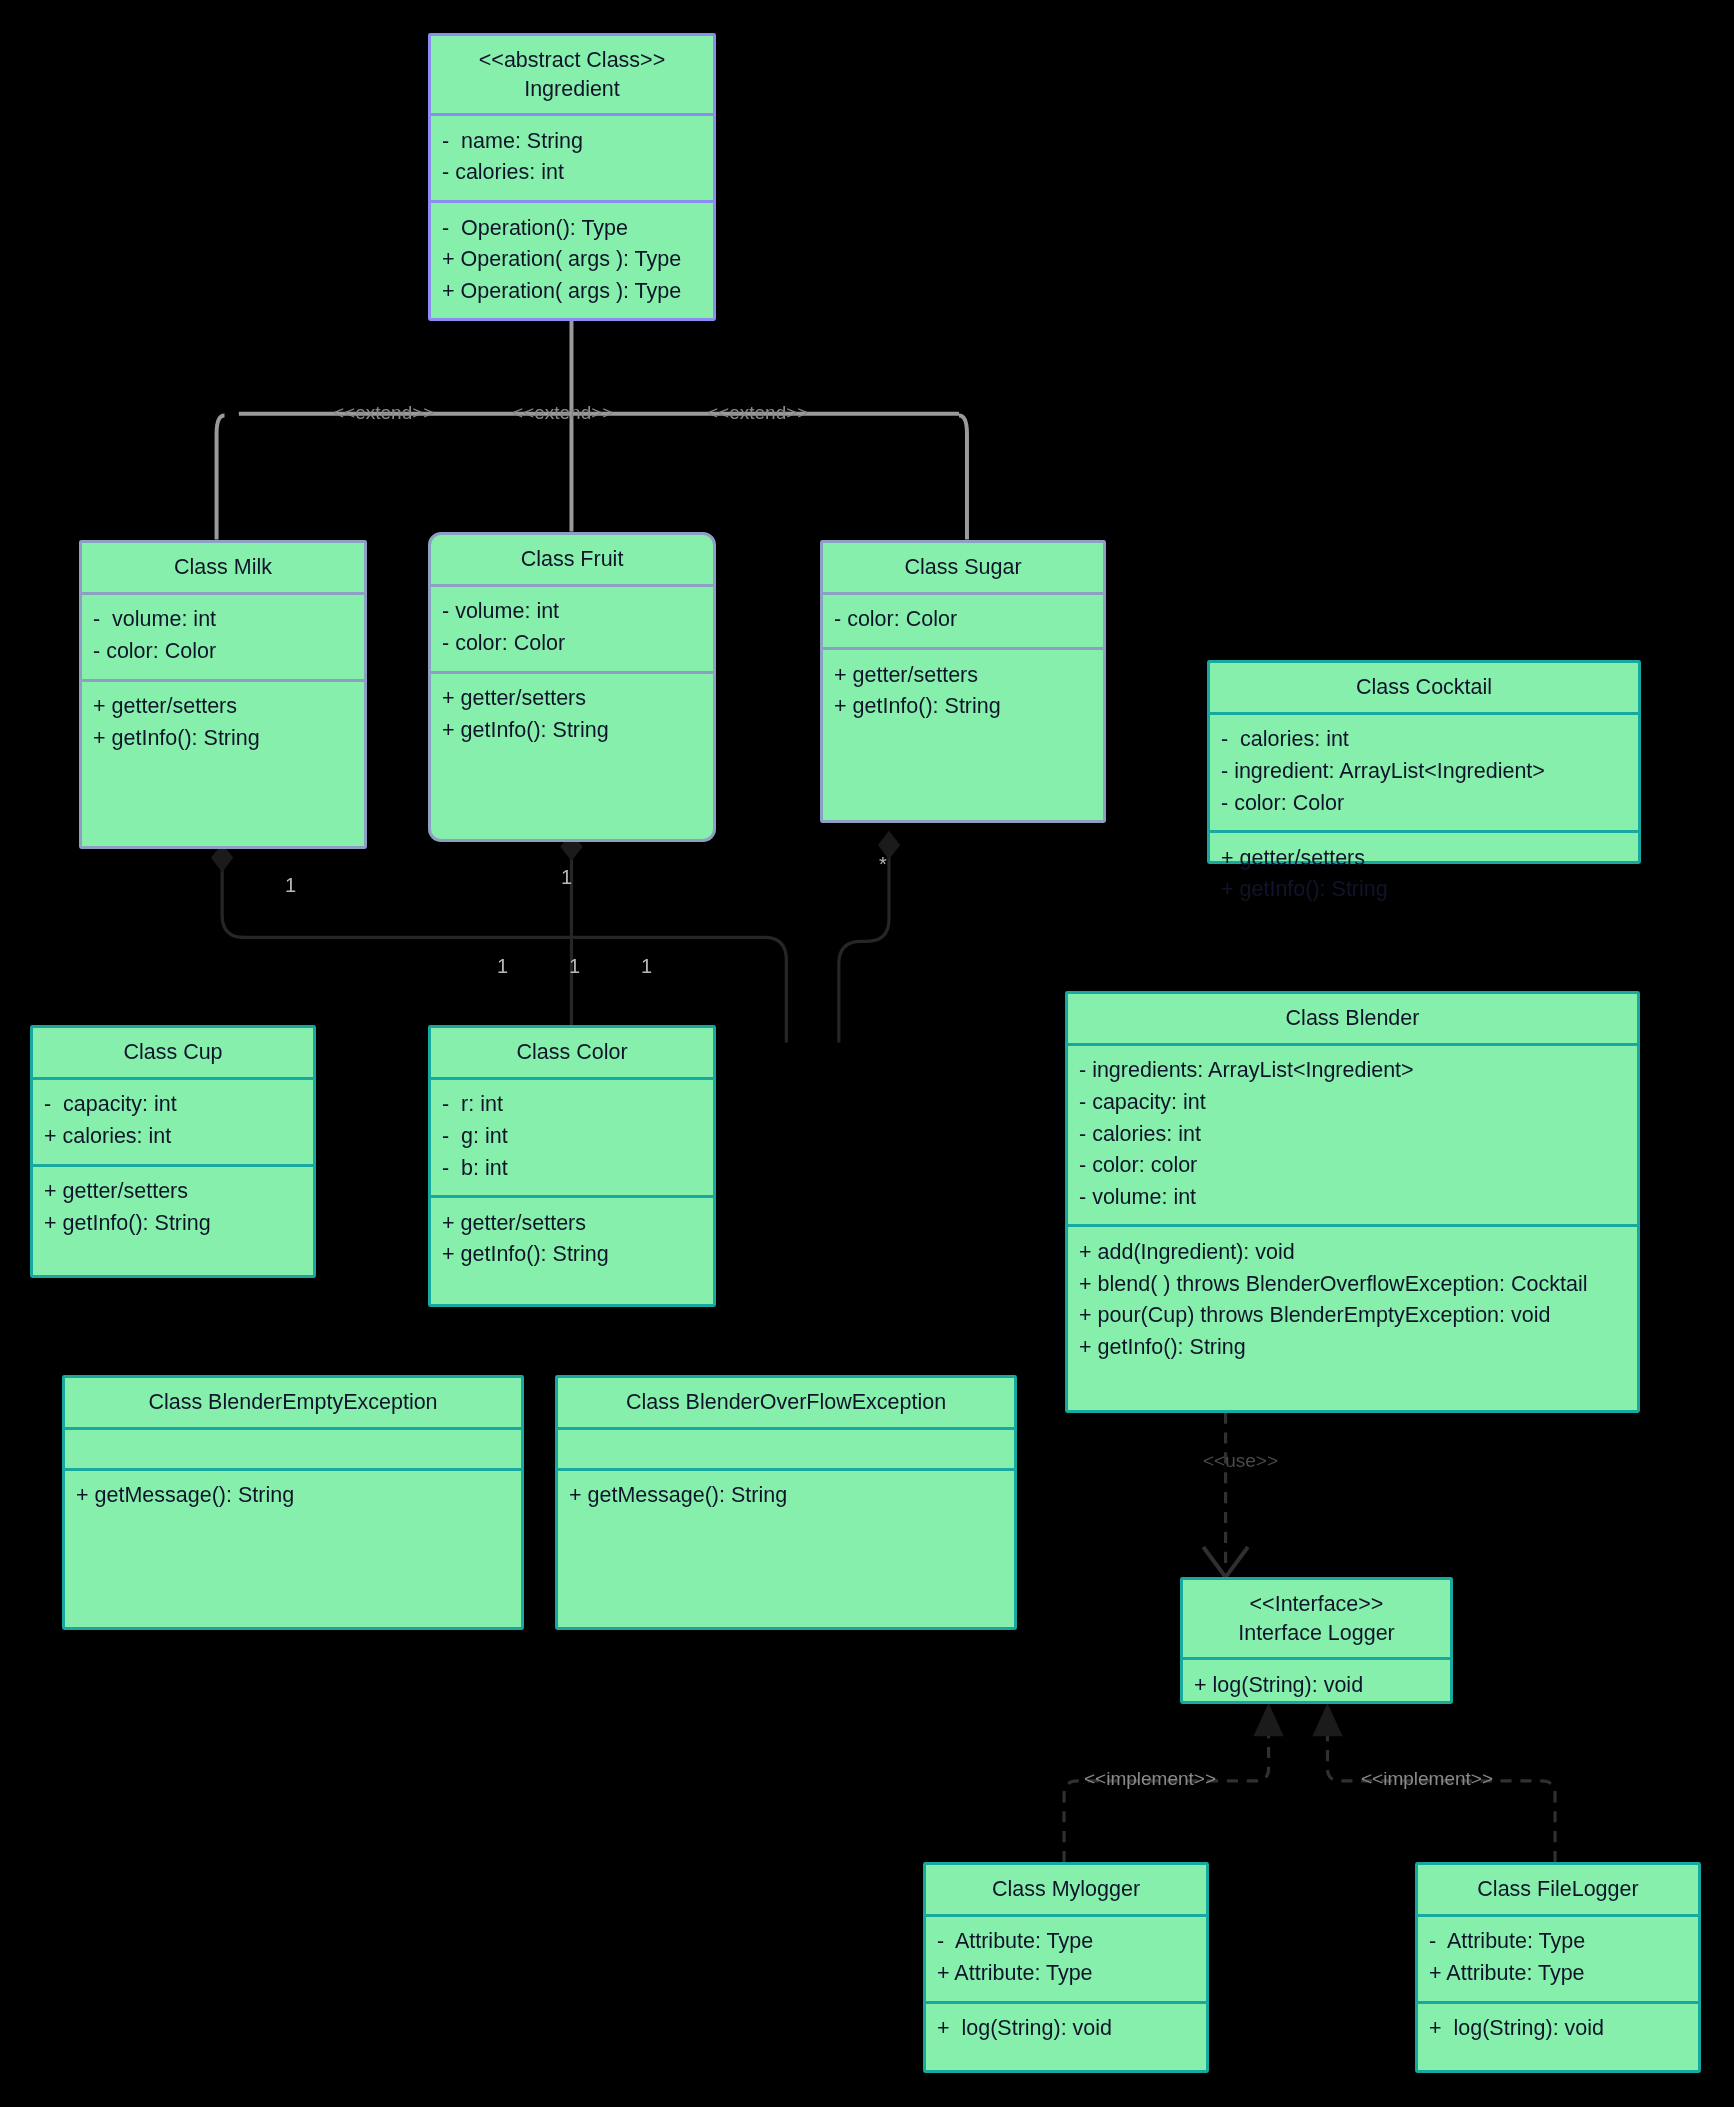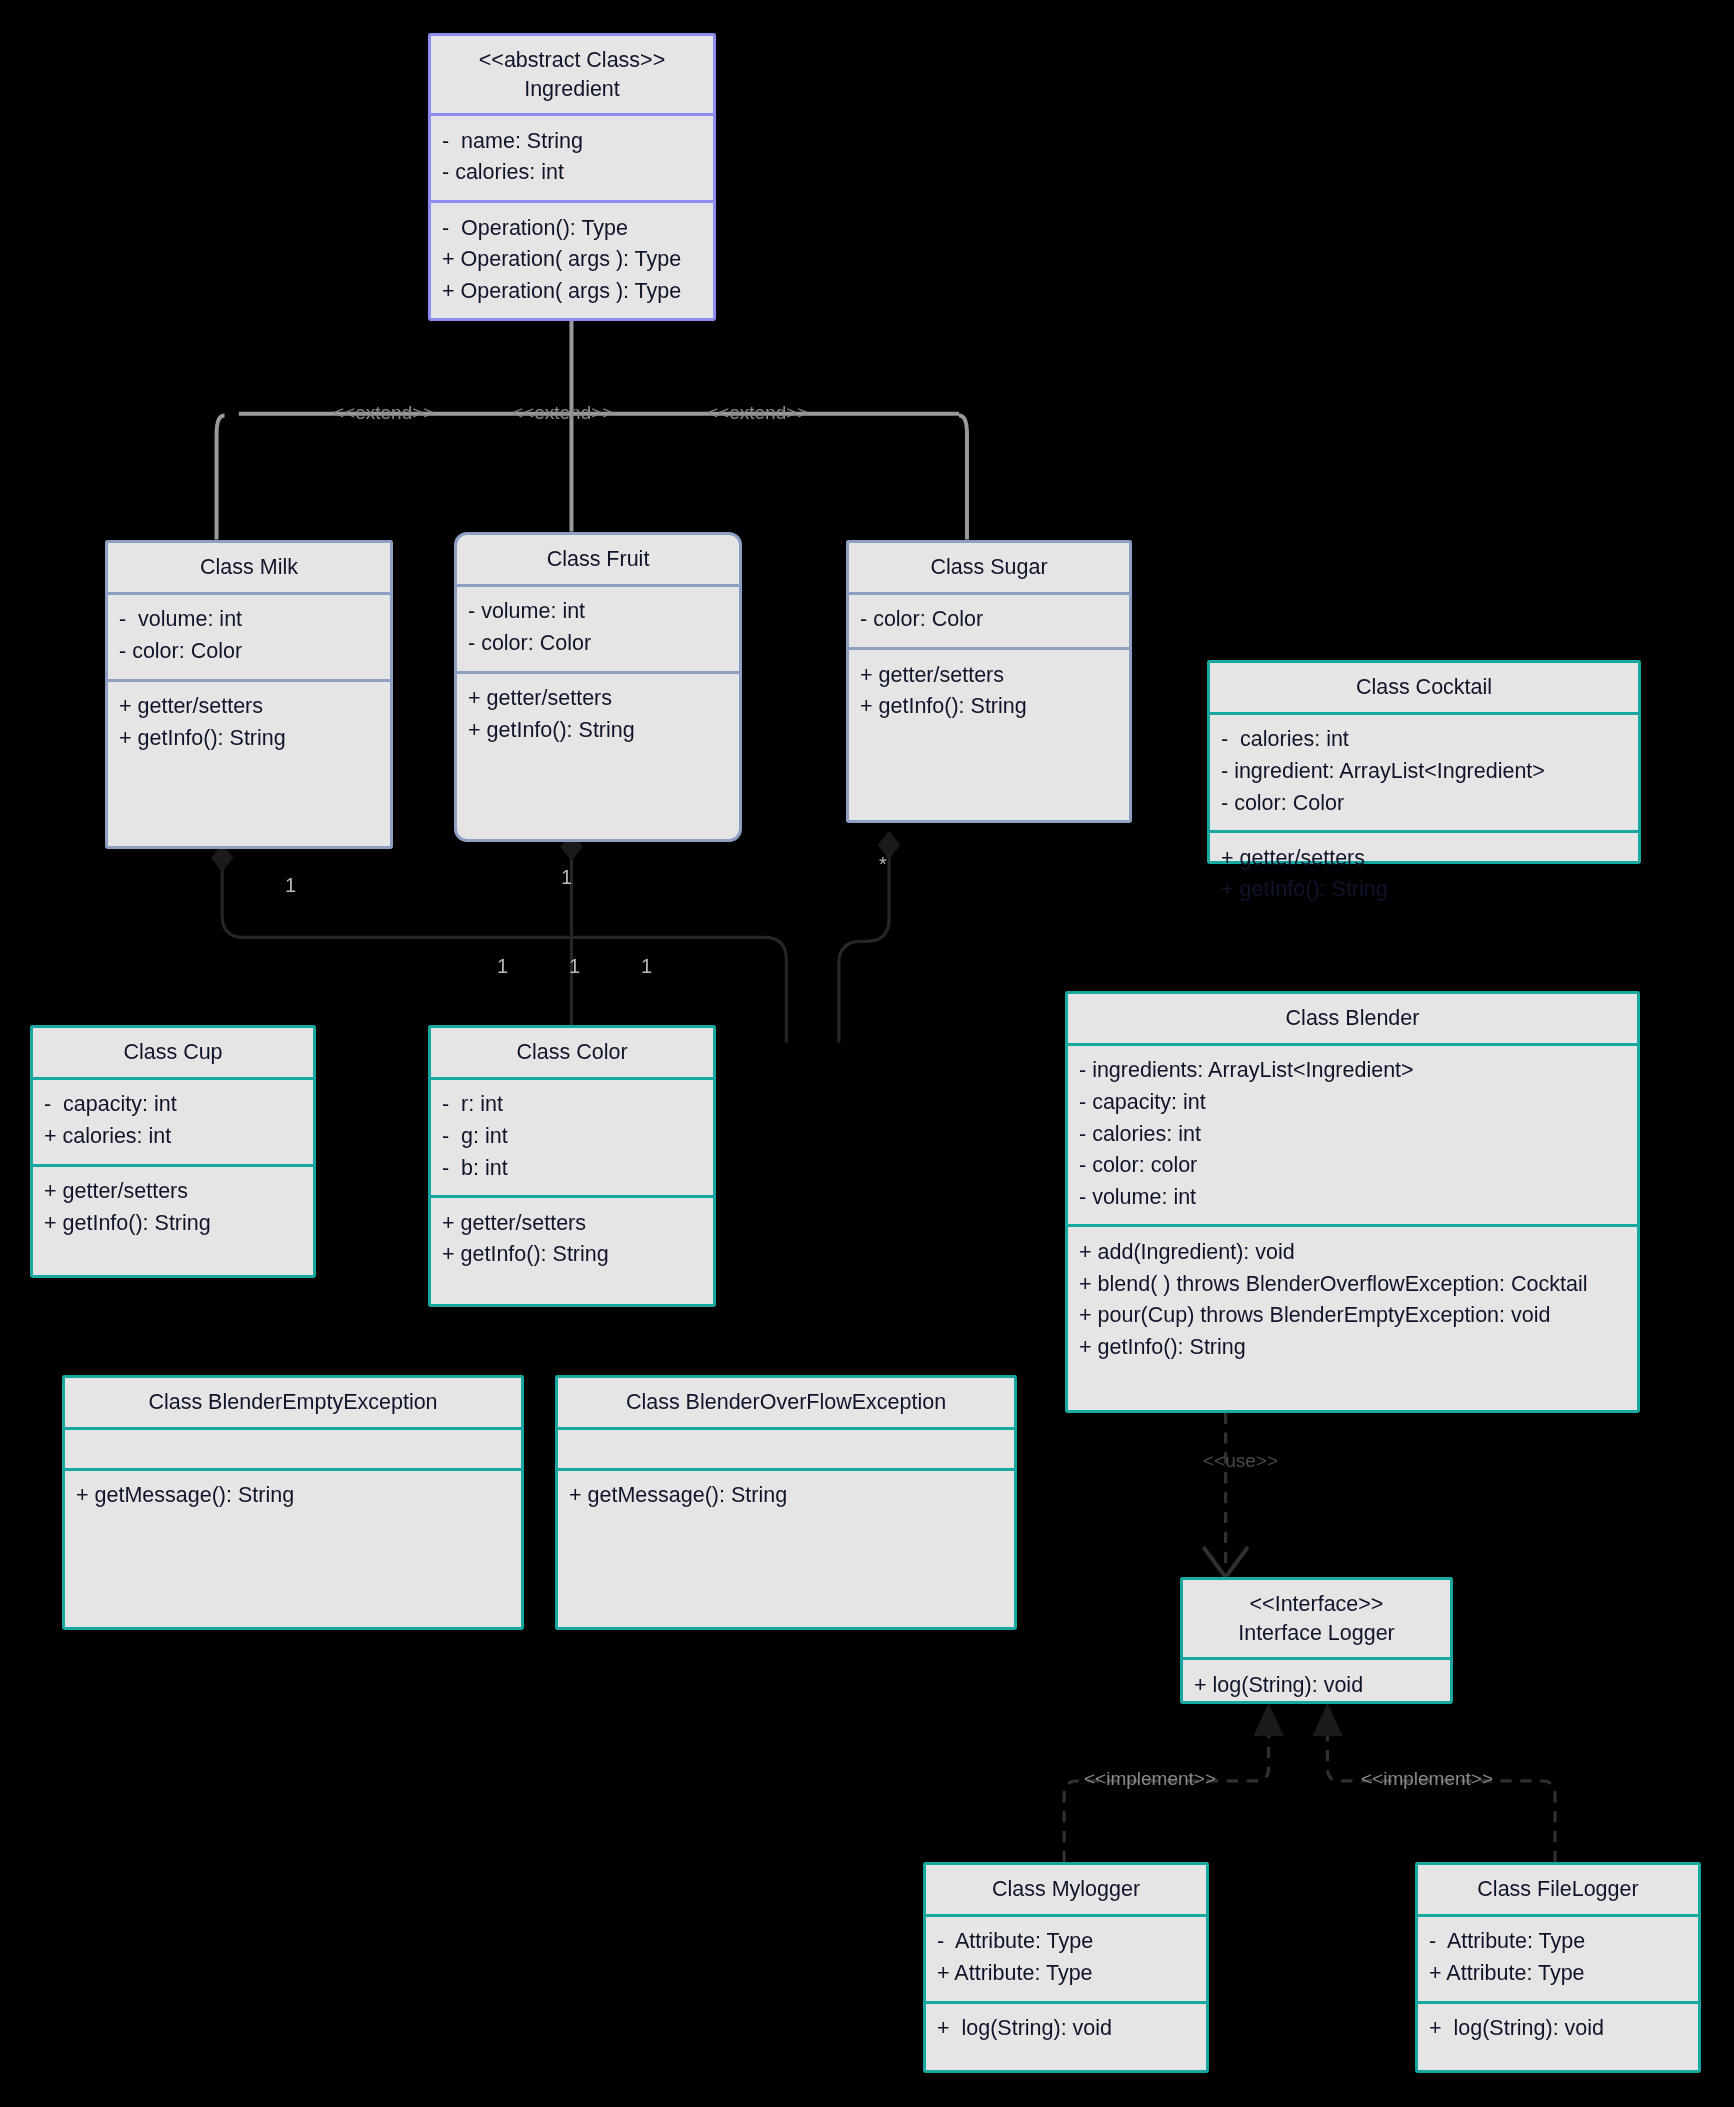--- a/index.html
+++ b/index.html
@@ -14,29 +14,29 @@
   #canvas {
     position: relative;
     width: 1735px;
     height: 2108px;
     background: #000000;
     overflow: hidden;
   }
   
   .uml-box {
     position: absolute;
-    background: #e5e5e5;
+    background: #86efac;
     box-sizing: border-box;
     border: 3.2px solid #8e9fc4;
     border-radius: 2.4px;
     z-index: 5;
   }
   .uml-box.teal  { border-color: #17a8a0; }
   .uml-box.blue  { border-color: #8b8ef0; }
-  .uml-box.steel { border-color: #8e9fc4; margin-left: 26px; }
+  .uml-box.steel { border-color: #8e9fc4; }
 
   .uml-head {
     text-align: center;
     color: #10142b;
     font-size: 21.5px;
     line-height: 1.32;
     padding: 10.3px 8px 10.3px;
     box-sizing: border-box;
   }
   .uml-box.teal  > .uml-head { border-bottom: 3.2px solid #17a8a0; }

